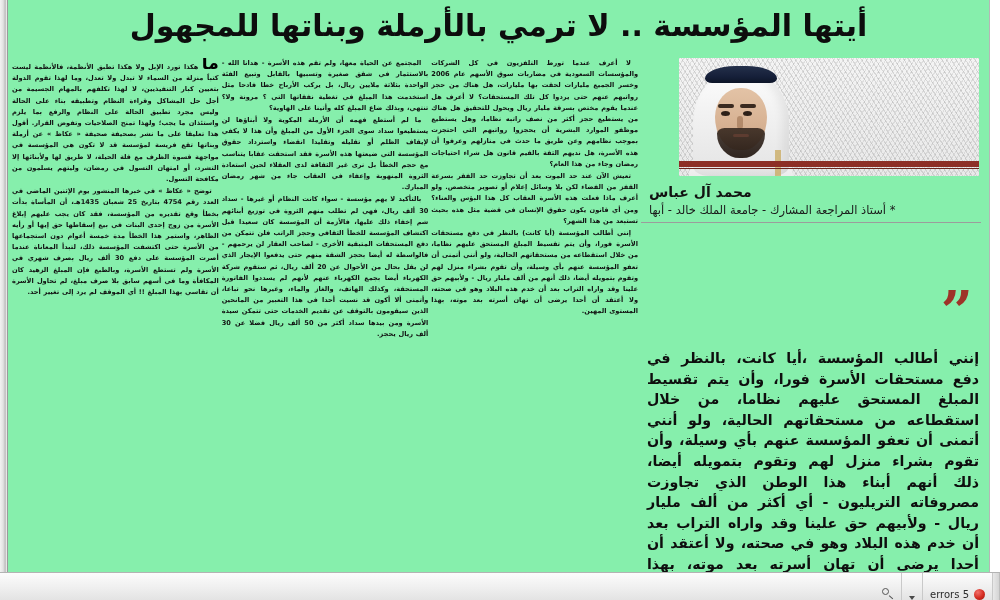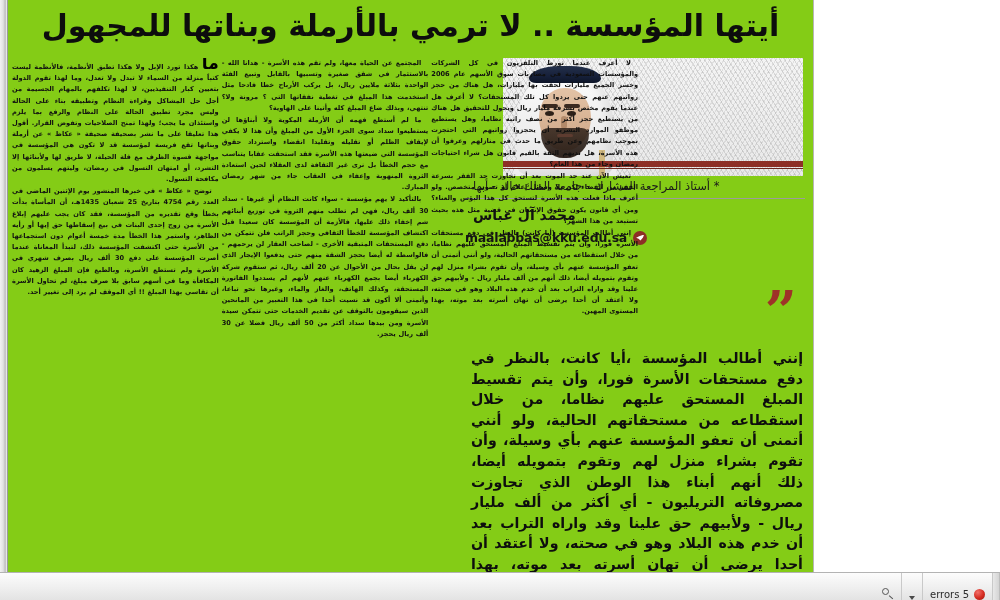--- a/index.html
+++ b/index.html
@@ -30,23 +30,23 @@
     left: 0; top: 0;
     width: 7px; height: 573px;
     background: linear-gradient(to right,#f2f2f2 0%,#e2e2e2 45%,#bdbdbd 75%,#f7f7f7 100%);
     border-right: 1px solid #9a9a9a;
   }
 
   
   #page {
     position: absolute;
     left: 8px; top: 0;
-    width: 806px;
+    width: 982px;
     height: 572px;
-    background: #84cc16;
+    background: #86efac;
     border-right: 1px solid #b6b6b6;
     box-sizing: border-box;
     overflow: hidden;
   }
 
   
   #statusbar {
     position: absolute;
     left: 0; bottom: 0;
     width: 1000px; height: 27px;
@@ -353,48 +353,44 @@
           <div class="p-nose"></div>
           <div class="p-beard"></div>
           <div class="p-mouth"></div>
           <div class="p-igal"></div>
           <div class="p-sidebar-strip"></div>
         </div>
         <div class="photo-rule-thin"></div>
         <div class="photo-rule"></div>
       </div>
 
+      <div id="author-name">محمد آل عباس</div>
+
       <div id="author-title">* أستاذ المراجعة المشارك - جامعة الملك خالد - أبها</div>
 
-      <div id="author-name">محمد آل عباس</div>
-
-      <div id="author-contact">
-        <span class="tw-icon"></span>
-        <span id="author-email">maalabbas@kku.edu.sa</span>
-      </div>
     </div>
 
     <div id="pullquote">
       <div id="quote-mark">”</div>
       <div id="quote-text">إنني أطالب المؤسسة ،أيا كانت، بالنظر في دفع مستحقات الأسرة فورا، وأن يتم تقسيط المبلغ المستحق عليهم نظاما، من خلال استقطاعه من مستحقاتهم الحالية، ولو أنني أتمنى أن تعفو المؤسسة عنهم بأي وسيلة، وأن تقوم بشراء منزل لهم وتقوم بتمويله أيضا، ذلك أنهم أبناء هذا الوطن الذي تجاوزت مصروفاته التريليون - أي أكثر من ألف مليار ريال - ولأبيهم حق علينا وقد واراه التراب بعد أن خدم هذه البلاد وهو في صحته، ولا أعتقد أن أحدا يرضى أن تهان أسرته بعد موته، بهذا المستوى المهين</div>
     </div>
 
     <div id="columns">
         <div class="col">
           <p class="lead"><span class="dropcap">ما</span> <span>هكذا تورد الإبل ولا هكذا تطبق الأنظمة، فالأنظمة ليست كتباً منزلة من السماء لا تبدل ولا تعدل، وما لهذا تقوم الدولة بتعيين كبار التنفيذيين، لا لهذا تكلفهم بالمهام الجسيمة من أجل حل المشاكل وقراءة النظام وتطبيقه بناء على الحالة وليس مجرد تطبيق الحالة على النظام والرفع بما يلزم واستئذان ما يجب؛ ولهذا تمنح الصلاحيات وتفوض القرار. أقول هذا تعليقا على ما نشر بصحيفة صحيفة « عكاظ » عن أرملة وبناتها تقع فريسة لمؤسسة قد لا تكون هي المؤسسة في مواجهة قسوة الظرف مع قلة الحيلة، لا طريق لها ولأبنائها إلا التشرد، أو امتهان التسول في رمضان، وليتهم يسلمون من مكافحة التسول.</span></p>
           <p><span>توضح « عكاظ » في خبرها المنشور يوم الإثنين الماضي في العدد رقم 4754 بتاريخ 25 شعبان 1435هـ، أن المأساة بدأت بخطأ وقع تقديره من المؤسسة، فقد كان يجب عليهم إبلاغ الأسرة من زوج إحدى البنات في بيع إسقاطها حق إيها أو رأيه الظاهر، واستمر هذا الخطأ مدة خمسة أعوام دون استجماعها من الأسرة حتى اكتشفت المؤسسة ذلك، لتبدأ المعاناة عندما أصرت المؤسسة على دفع 30 ألف ريال بصرف شهري في الأسرة ولم تستطع الأسرة، وبالطبع فإن المبلغ الزهيد كان المكافأة وما في أسهم سابق بلا صرف مبلغ، لم تحاول الأسرة أن تقاسي بهذا المبلغ !! أي الموقف لم يرد إلى تغيير أحد.</span></p>
         </div>
         <div class="col">
           <p><span>المجتمع عن الحياة معها، ولم تقم هذه الأسرة - هدانا الله - بالاستثمار في شقق صغيرة وتسبيها بالقابل وتبيع الفئة الواحدة بثلاثة ملايين ريال، بل يركب الأرباح خطا فادحا مثل استخدمت هذا المبلغ في تغطية نفقاتها التي ؟ مرونة ولا؟ تنتهي، وبذلك ضاع المبلغ كله وأتينا على الهاوية؟</span></p>
           <p><span>ما لم أستطع فهمه أن الأرملة المكوية ولا أبناؤها لن يستطيعوا سداد سوى الجزء الأول من المبلغ وأن هذا لا يكفي لإيقاف الظلم أو تقليله وتقليدا انقضاء واسترداد حقوق المؤسسة التي ضيعتها هذه الأسرة فقد استحقت عقابا يتناسب مع حجم الخطأ بل نرى غير الثقافة لدى العقلاء لحين استعادة الثروة المنهوبة وإعفاء في العقاب جاء من شهر رمضان المبارك.</span></p>
           <p><span>بالتأكيد لا يهم مؤسسة - سواء كانت النظام أو غيرها - سداد 30 ألف ريال، فهي لم تطلب منهم الثروة في توزيع أبنائهم شم إخفاء ذلك عليها، فالأزمة أن المؤسسة كان سعيدا قبل اكتشاف المؤسسة للخطأ الثقافي وحجز الراتب فلن تتمكن من دفع المستحقات المتبقية الأخرى - لصاحب العقار لن يرحمهم - فالواسطة له أيضا بحجز الشقة منهم حتى يدفعوا الإيجار الذي لن يقل بحال من الأحوال عن 20 ألف ريال، ثم ستقوم شركة الكهرباء أيضا بجمع الكهرباء عنهم لأنهم لم يسددوا الفاتورة المستحقة، وكذلك الهاتف، والغاز والماء، وغيرها نحو تباعا، وأتمنى ألا أكون قد نسيت أحدا في هذا التعبير من المانحين الذين سيقومون بالتوقف عن تقديم الخدمات حتى تتمكن سيدة الأسرة ومن بيدها سداد أكثر من 50 ألف ريال فضلا عن 30 ألف ريال يحجز.</span></p>
         </div>
         <div class="col">
           <p><span>لا أعرف عندما تورط التلفزيون في كل الشركات والمؤسسات السعودية في مضاربات سوق الأسهم عام 2006 وخسر الجميع مليارات لحقت بها مليارات، هل هناك من حجز رواتبهم عنهم حتى يردوا كل تلك المستحقات؟ لا أعرف هل عندما يقوم مختص بسرقة مليار ريال ويحول للتحقيق هل هناك من يستطيع حجز أكثر من نصف راتبه نظاما، وهل يستطيع موظفو الموارد البشرية أن يحجزوا رواتبهم التي احتجزت بموجب نظامهم وعن طريق ما حدث في منازلهم وعرفوا أن هذه الأسرة، هل نديهم الثقة بالقيم قانون هل شراء احتياجات رمضان وجاء من هذا العام؟</span></p>
-          <p><span>تعيش الآن عند حد الموت بعد أن تجاوزت حد الفقر بسرعة القفز من الفضاء لكن بلا وسائل إعلام أو تصوير متخصص. ولو أعرف ماذا فعلت هذه الأسرة لتستحق كل هذا البؤس والعناء؟ ومن أي قانون يكون حقوق الإنسان في قضية مثل هذه بحيث تستبعد من هذا الشهر؟</span></p>
+          <p><span>تعيش الآن عند حد الموت بعد أن تجاوزت حد الفقر بسرعة القفز من الفضاء لكن بلا وسائل إعلام أو تصوير متخصص. ولو أعرف ماذا فعلت هذه الأسرة العقاب كل هذا البؤس والعناء؟ ومن أي قانون يكون حقوق الإنسان في قضية مثل هذه بحيث تستبعد من هذا الشهر؟</span></p>
           <p><span>إنني أطالب المؤسسة (أيا كانت) بالنظر في دفع مستحقات الأسرة فورا، وأن يتم تقسيط المبلغ المستحق عليهم نظاما، من خلال استقطاعه من مستحقاتهم الحالية، ولو أنني أتمنى أن تعفو المؤسسة عنهم بأي وسيلة، وأن تقوم بشراء منزل لهم وتقوم بتمويله أيضا، ذلك أنهم من ألف مليار ريال - ولأبيهم حق علينا وقد واراه التراب بعد أن خدم هذه البلاد وهو في صحته، ولا أعتقد أن أحدا يرضى أن تهان أسرته بعد موته، بهذا المستوى المهين.</span></p>
         </div>
       </div>
 
   </div>
 
   <div id="statusbar">
     <div class="sb-left-edge"></div>
     <div class="sb-cell">
       <span class="err-dot"></span>

